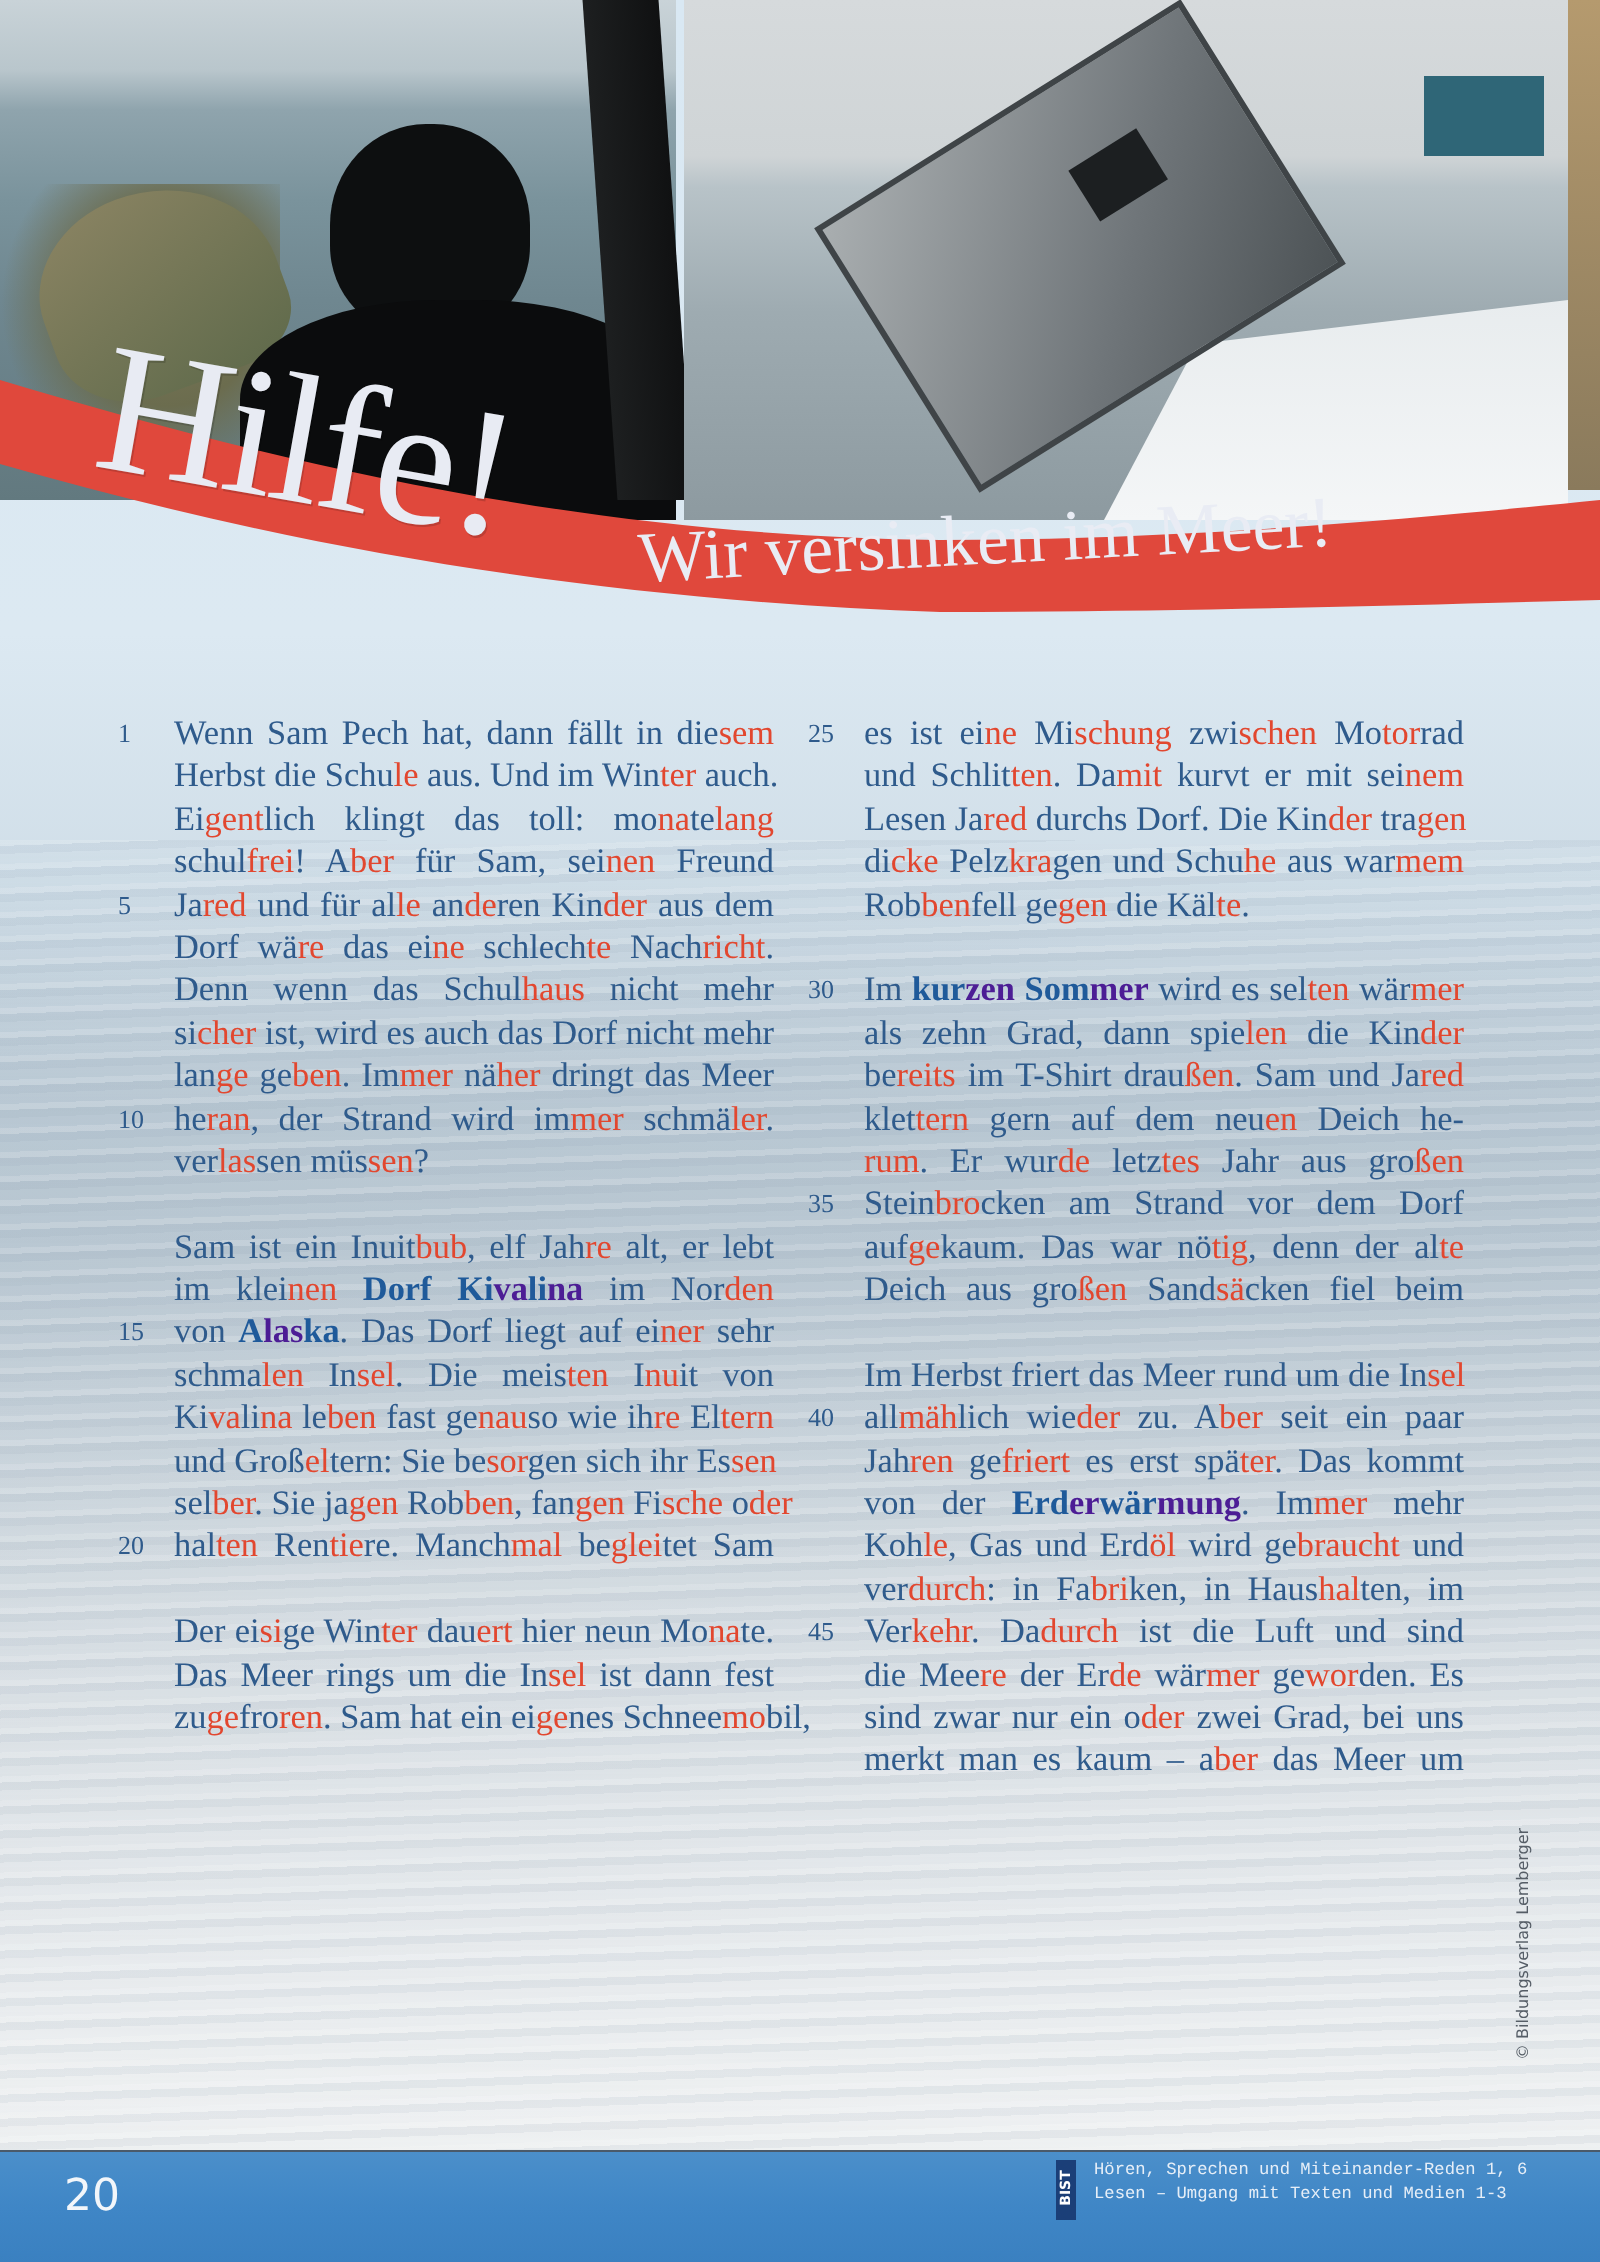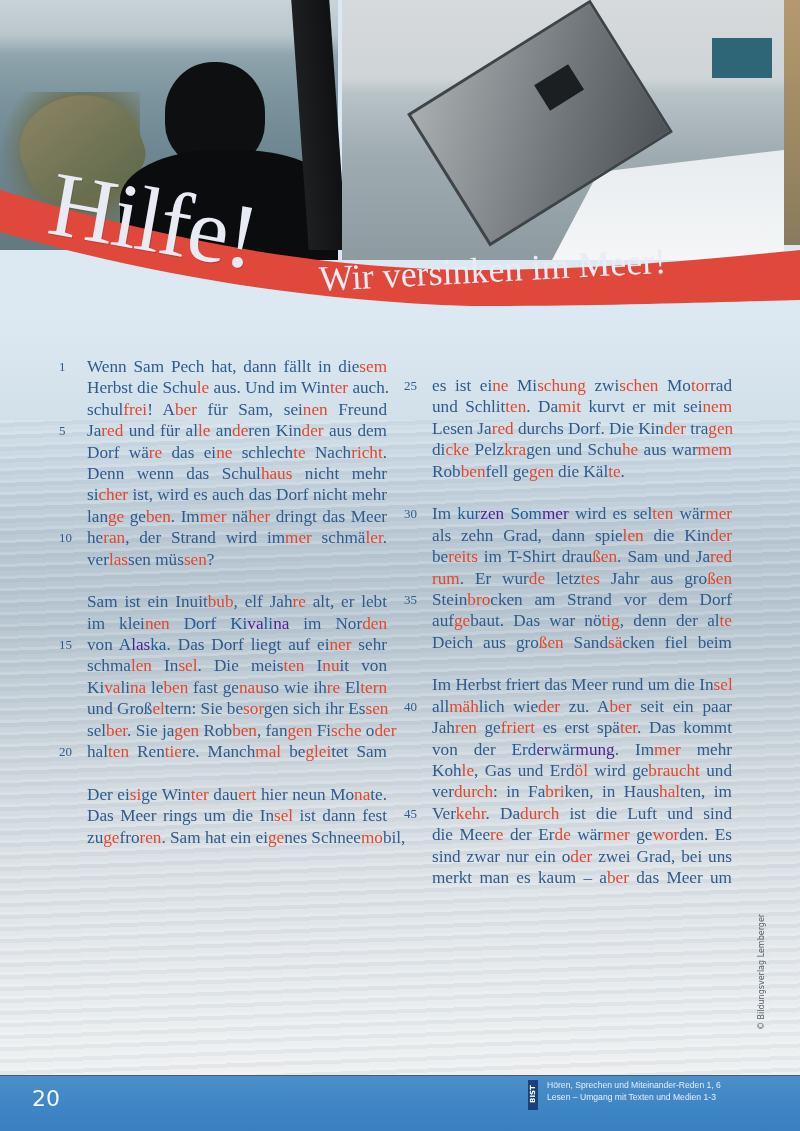--- a/index.html
+++ b/index.html
@@ -30,37 +30,37 @@
   .photo-strip{position:absolute;left:784px;top:0;width:16px;height:245px;background:linear-gradient(180deg,#b59a6e,#8a7a5c);}
   
   .banner{position:absolute;left:0;top:150px;width:800px;height:160px;}
   .title-main{position:absolute;left:60px;top:150px;font-size:92px;color:#e8ebf3;
        transform:rotate(10deg);transform-origin:left top;letter-spacing:-2px;
        text-shadow:1px 1px 0 rgba(0,0,0,0.15);}
   .title-sub{position:absolute;left:318px;top:258px;font-size:36px;color:#e9ecf4;transform:rotate(-3deg);transform-origin:left top;white-space:nowrap;}
   
   .col{position:absolute;top:356px;width:300px;}
   .col-left{left:87px;}
-  .col-right{left:432px;margin-top:19px;}
+  .col-right{left:432px;}
   .line{position:relative;height:21.4px;line-height:21.4px;font-size:17.2px;color:#2f5b8c;
         text-align:justify;text-align-last:justify;white-space:nowrap;}
   .line.last{text-align-last:left;}
   .line.blank{height:21.4px;}
   .lnum{position:absolute;left:-28px;width:20px;text-align:right;font-size:13px;color:#2f5b8c;}
   .r{color:#e2472f;}
-  .b{font-weight:normal;color:#1f5a9a;}
+  .b{font-weight:bold;color:#1f5a9a;}
   .b.r{color:#4c1d95;}
   
   .footer{position:absolute;left:0;top:1075px;width:800px;height:56px;
        background:linear-gradient(180deg,#4b8fca,#3f86c6 50%,#3a80c0);
        border-top:1px solid #4a5a6a;}
   .page-num{position:absolute;left:32px;top:10px;font-family:"DejaVu Sans",sans-serif;font-size:22px;color:#f2f6fa;}
   .bist{position:absolute;left:528px;top:4px;width:10px;height:30px;background:#1b3f78;color:#fff;font-family:"DejaVu Sans",sans-serif;font-size:7px;font-weight:bold;}
   .bist span{display:block;transform:rotate(-90deg);transform-origin:center;position:absolute;left:-6px;top:10px;width:22px;text-align:center;}
-  .standards{position:absolute;left:547px;top:3px;font-family:Liberation Sans, sans-serif;font-size:8.6px;color:#e6eef7;line-height:12px;}
+  .standards{position:absolute;left:547px;top:3px;font-family:Liberation Mono, monospace;font-size:8.6px;color:#e6eef7;line-height:12px;}
   .copyright{position:absolute;left:757px;top:1030px;transform:rotate(-90deg);transform-origin:left top;
        font-family:"DejaVu Sans",sans-serif;font-size:8px;color:#555d66;white-space:nowrap;}
 </style>
 </head>
 <body>
 
 <div class="sea"></div>
 
 <div class="photo-left">
   <div class="land"></div>
@@ -81,20 +81,21 @@
 <svg class="banner" viewBox="0 150 800 160" width="800" height="160" preserveAspectRatio="none">
   <path d="M0,190 C150,235 300,268 470,270 C600,270 720,258 800,250 L800,300 C720,302 600,306 470,306 C300,300 150,275 0,232 Z" fill="#e0483c"></path>
 </svg>
 
 <div class="title-main">Hilfe!</div>
 <div class="title-sub">Wir versinken im Meer!</div>
 
 <div class="col col-left">
     <div class="line"><span class="lnum">1</span><span class="">Wenn Sam Pech hat, dann fällt in die</span><span class="r">sem</span></div>
     <div class="line"><span class="">Herbst die Schu</span><span class="r">le</span><span class=""> aus. Und im Win</span><span class="r">ter</span><span class=""> auch.</span></div>
+    <div class="line"><span class="">Ei</span><span class="r">gent</span><span class="">lich klingt das toll: mo</span><span class="r">na</span><span class="">te</span><span class="r">lang</span></div>
     <div class="line"><span class="">schul</span><span class="r">frei</span><span class="">! A</span><span class="r">ber</span><span class=""> für Sam, sei</span><span class="r">nen</span><span class=""> Freund</span></div>
     <div class="line"><span class="lnum">5</span><span class="">Ja</span><span class="r">red</span><span class=""> und für al</span><span class="r">le</span><span class=""> an</span><span class="r">de</span><span class="">ren Kin</span><span class="r">der</span><span class=""> aus dem</span></div>
     <div class="line"><span class="">Dorf wä</span><span class="r">re</span><span class=""> das ei</span><span class="r">ne</span><span class=""> schlech</span><span class="r">te</span><span class=""> Nach</span><span class="r">richt</span><span class="">.</span></div>
     <div class="line"><span class="">Denn wenn das Schul</span><span class="r">haus</span><span class=""> nicht mehr</span></div>
     <div class="line"><span class="">si</span><span class="r">cher</span><span class=""> ist, wird es auch das Dorf nicht mehr</span></div>
     <div class="line"><span class="">lan</span><span class="r">ge</span><span class=""> ge</span><span class="r">ben</span><span class="">. Im</span><span class="r">mer</span><span class=""> nä</span><span class="r">her</span><span class=""> dringt das Meer</span></div>
     <div class="line"><span class="lnum">10</span><span class="">he</span><span class="r">ran</span><span class="">, der Strand wird im</span><span class="r">mer</span><span class=""> schmä</span><span class="r">ler</span><span class="">.</span></div>
     <div class="line last"><span class="">ver</span><span class="r">las</span><span class="">sen müs</span><span class="r">sen</span><span class="">?</span></div>
     <div class="line blank"></div>
     <div class="line"><span class="">Sam ist ein I</span><span class="">nuit</span><span class="r">bub</span><span class="">, elf Jah</span><span class="r">re</span><span class=""> alt, er lebt</span></div>
@@ -113,23 +114,24 @@
 <div class="col col-right">
     <div class="line"><span class="lnum">25</span><span class="">es ist ei</span><span class="r">ne</span><span class=""> Mi</span><span class="r">schung</span><span class=""> zwi</span><span class="r">schen</span><span class=""> Mo</span><span class="r">tor</span><span class="">rad</span></div>
     <div class="line"><span class="">und Schlit</span><span class="r">ten</span><span class="">. Da</span><span class="r">mit</span><span class=""> kurvt er mit sei</span><span class="r">nem</span></div>
     <div class="line"><span class="">Lesen Ja</span><span class="r">red</span><span class=""> durchs Dorf. Die Kin</span><span class="r">der</span><span class=""> tra</span><span class="r">gen</span></div>
     <div class="line"><span class="">di</span><span class="r">cke</span><span class=""> Pelz</span><span class="r">kra</span><span class="">gen und Schu</span><span class="r">he</span><span class=""> aus war</span><span class="r">mem</span></div>
     <div class="line last"><span class="">Rob</span><span class="r">ben</span><span class="">fell ge</span><span class="r">gen</span><span class=""> die Käl</span><span class="r">te</span><span class="">.</span></div>
     <div class="line blank"></div>
     <div class="line"><span class="lnum">30</span><span class="">Im </span><span class="b">kur</span><span class="b r">zen</span><span class=""> </span><span class="b">Som</span><span class="b r">mer</span><span class=""> wird es sel</span><span class="r">ten</span><span class=""> wär</span><span class="r">mer</span></div>
     <div class="line"><span class="">als zehn Grad, dann spie</span><span class="r">len</span><span class=""> die Kin</span><span class="r">der</span></div>
     <div class="line"><span class="">be</span><span class="r">reits</span><span class=""> im T-Shirt drau</span><span class="r">ßen</span><span class="">. Sam und Ja</span><span class="r">red</span></div>
+    <div class="line"><span class="">klet</span><span class="r">tern</span><span class=""> gern auf dem neu</span><span class="r">en</span><span class=""> Deich he-</span></div>
     <div class="line"><span class="r">rum</span><span class="">. Er wur</span><span class="r">de</span><span class=""> letz</span><span class="r">tes</span><span class=""> Jahr aus gro</span><span class="r">ßen</span></div>
     <div class="line"><span class="lnum">35</span><span class="">Stein</span><span class="r">bro</span><span class="">cken am Strand vor dem Dorf</span></div>
-    <div class="line"><span class="">auf</span><span class="r">ge</span><span class="">baut. Das war nö</span><span class="r">tig</span><span class="">, denn der al</span><span class="r">te</span></div>
+    <div class="line"><span class="">auf</span><span class="r">ge</span><span class="">kaum. Das war nö</span><span class="r">tig</span><span class="">, denn der al</span><span class="r">te</span></div>
     <div class="line"><span class="">Deich aus gro</span><span class="r">ßen</span><span class=""> Sand</span><span class="r">sä</span><span class="">cken fiel beim</span></div>
     <div class="line blank"></div>
     <div class="line"><span class="">Im Herbst friert das Meer rund um die In</span><span class="r">sel</span></div>
     <div class="line"><span class="lnum">40</span><span class="">all</span><span class="r">mäh</span><span class="">lich wie</span><span class="r">der</span><span class=""> zu. A</span><span class="r">ber</span><span class=""> seit ein paar</span></div>
     <div class="line"><span class="">Jah</span><span class="r">ren</span><span class=""> ge</span><span class="r">friert</span><span class=""> es erst spä</span><span class="r">ter</span><span class="">. Das kommt</span></div>
     <div class="line"><span class="">von der </span><span class="b">Erd</span><span class="b r">er</span><span class="b">wär</span><span class="b r">mung</span><span class="">. Im</span><span class="r">mer</span><span class=""> mehr</span></div>
     <div class="line"><span class="">Koh</span><span class="r">le</span><span class="">, Gas und Erd</span><span class="r">öl</span><span class=""> wird ge</span><span class="r">braucht</span><span class=""> und</span></div>
     <div class="line"><span class="">ver</span><span class="r">durch</span><span class="">: in Fa</span><span class="r">bri</span><span class="">ken, in Haus</span><span class="r">hal</span><span class="">ten, im</span></div>
     <div class="line"><span class="lnum">45</span><span class="">Ver</span><span class="r">kehr</span><span class="">. Da</span><span class="r">durch</span><span class=""> ist die Luft und sind</span></div>
     <div class="line"><span class="">die Mee</span><span class="r">re</span><span class=""> der Er</span><span class="r">de</span><span class=""> wär</span><span class="r">mer</span><span class=""> ge</span><span class="r">wor</span><span class="">den. Es</span></div>

